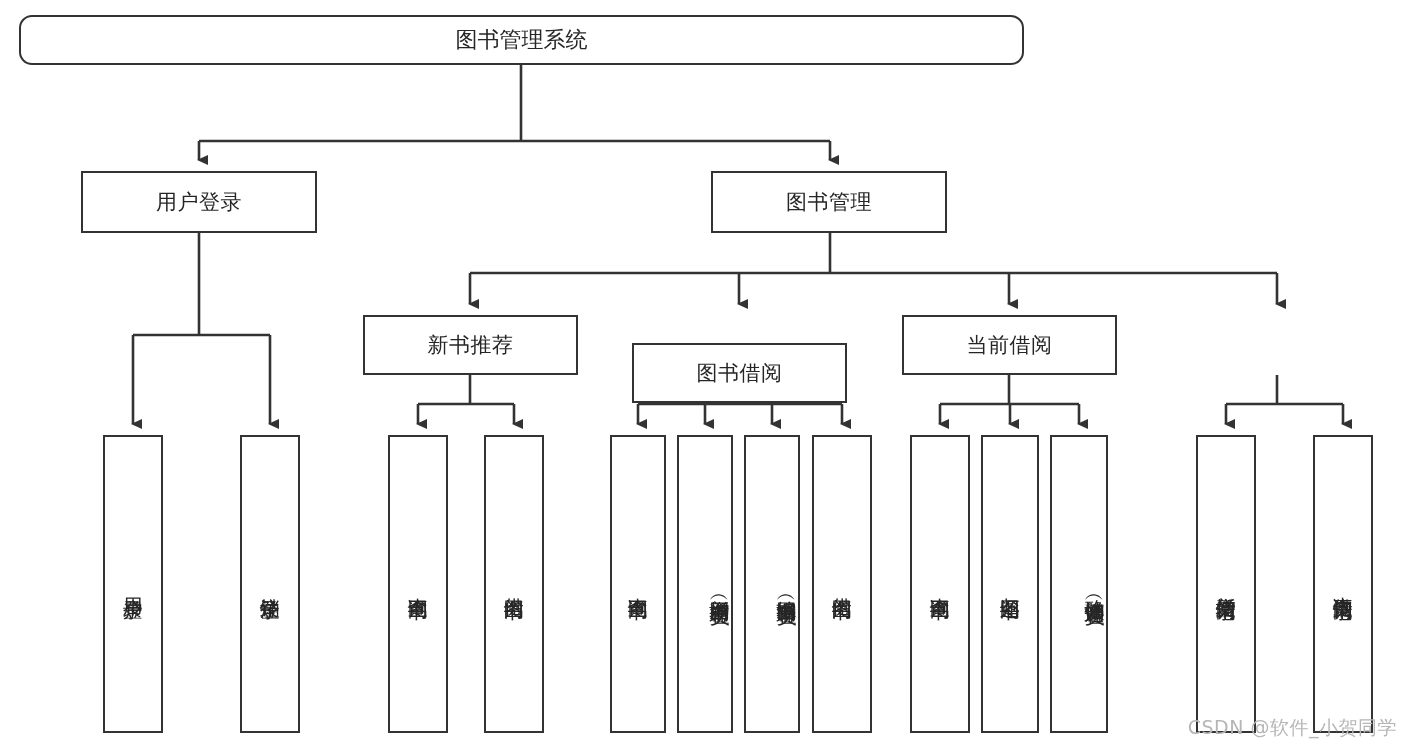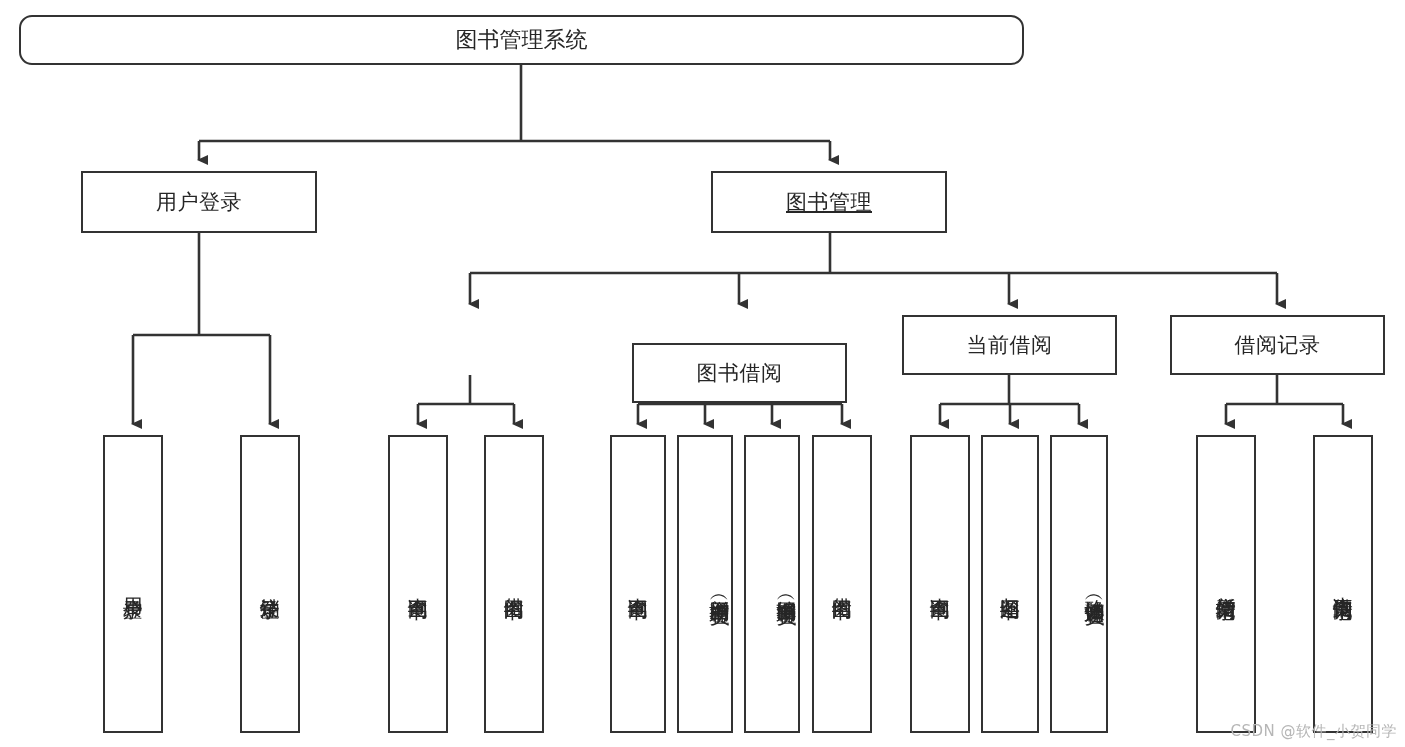--- a/index.html
+++ b/index.html
@@ -57,21 +57,21 @@
     overflow: hidden;
   }
   .node-v.v-center {
     align-items: center;
     padding-top: 0;
   }
   .watermark {
     position: absolute;
     right: 8px;
     bottom: 6px;
-    font-size: 15px;
+    font-size: 19px;
     color: #b6b6b6;
     white-space: nowrap;
     letter-spacing: 0.5px;
   }
 </style>
 </head>
 <body>
 
 <div id="diagram-root">
 
@@ -125,32 +125,32 @@
     </g>
   </svg>
 
   <div class="node node-title" style="left:19px; top:15px; width:1005px; height:50px;border-radius:13px;">
     <span>图书管理系统</span>
   </div>
 
   <div class="node node-h" style="left:81px; top:171px; width:236px; height:62px;">
     <span>用户登录</span>
   </div>
-  <div class="node node-h" style="left:711px; top:171px; width:236px; height:62px;text-decoration:underline;">
+  <div class="node node-h" style="left:711px; top:171px; width:236px; height:62px;">
     <span>图书管理</span>
   </div>
 
+  <div class="node node-h" style="left:363px; top:315px; width:215px; height:60px;">
+    <span>新书推荐</span>
+  </div>
   <div class="node node-h" style="left:632px; top:315px; width:215px; height:60px;margin-top:28px;">
     <span>图书借阅</span>
   </div>
   <div class="node node-h" style="left:902px; top:315px; width:215px; height:60px;">
     <span>当前借阅</span>
-  </div>
-  <div class="node node-h" style="left:1170px; top:315px; width:215px; height:60px;">
-    <span>借阅记录</span>
   </div>
 
   <div class="node node-v v-center" style="left:103px; top:435px; width:60px; height:298px;">
     <span>用户登录</span>
   </div>
   <div class="node node-v v-center" style="left:240px; top:435px; width:60px; height:298px;">
     <span>注销登录</span>
   </div>
 
   <div class="node node-v v-center" style="left:388px; top:435px; width:60px; height:298px;">

